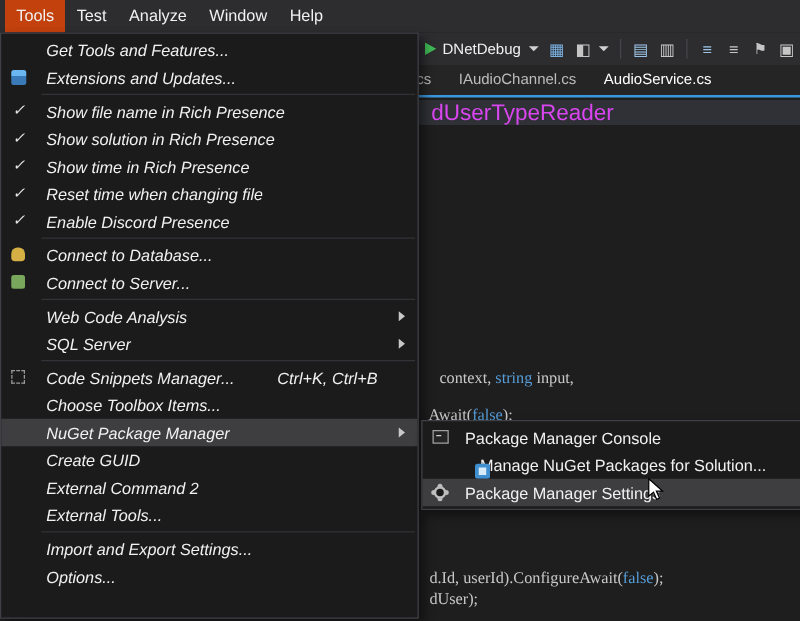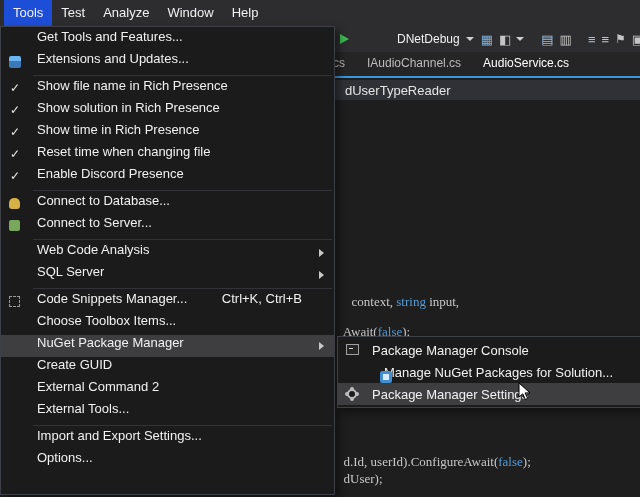--- a/index.html
+++ b/index.html
@@ -5,27 +5,27 @@
   html,body{margin:0;padding:0;}
   body{
     width:640px;height:497px;position:relative;overflow:hidden;
     background:#1e1e1e;font-family:"Liberation Sans",sans-serif;
     color:#f1f1f1;-webkit-font-smoothing:antialiased;
   }
   
   .menubar{position:absolute;left:0;top:0;right:0;height:26px;background:#2d2d30;
     display:flex;align-items:stretch;font-size:13px;z-index:5;padding-left:4px;}
   .mb-item{padding:0 9px;line-height:26px;color:#f1f1f1;cursor:default;}
-  .mb-item.active{background:#1d4ed8;}
+  .mb-item.active{background:#c2410c;}
   
   .toolbar{position:absolute;left:0;top:26px;right:0;height:26px;background:#2d2d30;
     display:flex;align-items:center;z-index:4;padding-left:340px;box-sizing:border-box;}
   .play{width:0;height:0;border-left:9px solid #3fba54;border-top:5px solid transparent;
     border-bottom:5px solid transparent;margin-right:5px;}
-  .run-label{font-size:12px;color:#f1f1f1;margin-right:4px;margin-left:43px;}
+  .run-label{font-size:12px;color:#f1f1f1;margin-right:4px;}
   .caret{width:0;height:0;border-top:4px solid #d0d0d0;border-left:4px solid transparent;
     border-right:4px solid transparent;margin:0 4px 0 2px;}
   .tico{width:17px;height:17px;margin:0 3px;display:flex;align-items:center;
     justify-content:center;font-size:13px;color:#c5c5c5;}
   .t-attach::before{content:"▦";color:#7ab0df;}
   .t-window::before{content:"◧";}
   .t-newquery::before{content:"▤";color:#9cc3e5;}
   .t-indent::before{content:"▥";}
   .t-sort::before{content:"≡";color:#9cc3e5;}
   .t-lines::before{content:"≡";}
@@ -34,31 +34,31 @@
   .tsep{width:1px;height:16px;background:#46464a;margin:0 5px;}
   
   .tabstrip{position:absolute;left:0;top:52px;right:0;height:26px;background:#252526;
     border-bottom:2px solid #3a96dd;display:flex;align-items:flex-end;z-index:3;
     padding-left:322px;box-sizing:border-box;font-size:12px;}
   .tab{padding:0 11px;line-height:25px;color:#bcbcbc;white-space:nowrap;}
   .tab.active{color:#ffffff;}
   
   .navbar{position:absolute;left:0;top:80px;right:0;height:20px;background:#2f3136;
     z-index:2;display:flex;align-items:center;padding-left:345px;box-sizing:border-box;}
-  .navbar .crumb{font-size:13px;color:#e5e5e5;}
+  .navbar .crumb{font-size:18px;color:#d946ef;}
   
   .codeline{position:absolute;font-family:Liberation Serif, serif;
     font-size:13px;color:#c8c8c8;white-space:pre;z-index:1;}
   .kw{color:#569cd6;}
   
   .menu{position:absolute;left:0;top:26px;width:335px;height:469px;background:#1b1b1c;
     border:1px solid #3f3f46;box-sizing:border-box;z-index:20;padding-top:2px;
     box-shadow:4px 4px 8px rgba(0,0,0,.45);font-size:13px;}
-  .mi{height:22px;display:flex;align-items:flex-start;position:relative;
-    padding:0 10px 0 36px;color:#f1f1f1;cursor:default;}
+  .mi{height:22px;display:flex;align-items:center;position:relative;
+    padding:0 10px 0 36px;color:#f1f1f1;cursor:default;font-style:italic;}
   .mi.hot{background:#3e3e40;}
   .lbl{white-space:nowrap;overflow:hidden;}
   .sc{margin-left:auto;padding-right:22px;color:#f1f1f1;}
   .sep{height:1px;background:#333337;margin:2px 2px 2px 32px;}
   .chk{position:absolute;left:9px;top:3px;color:#e6e6e6;font-size:12px;}
   .chk::before{content:"✓";}
   .arr{position:absolute;right:10px;top:7px;width:0;height:0;
     border-left:5px solid #c8c8c8;border-top:4px solid transparent;
     border-bottom:4px solid transparent;}
   .ico{position:absolute;left:8px;top:5px;}

